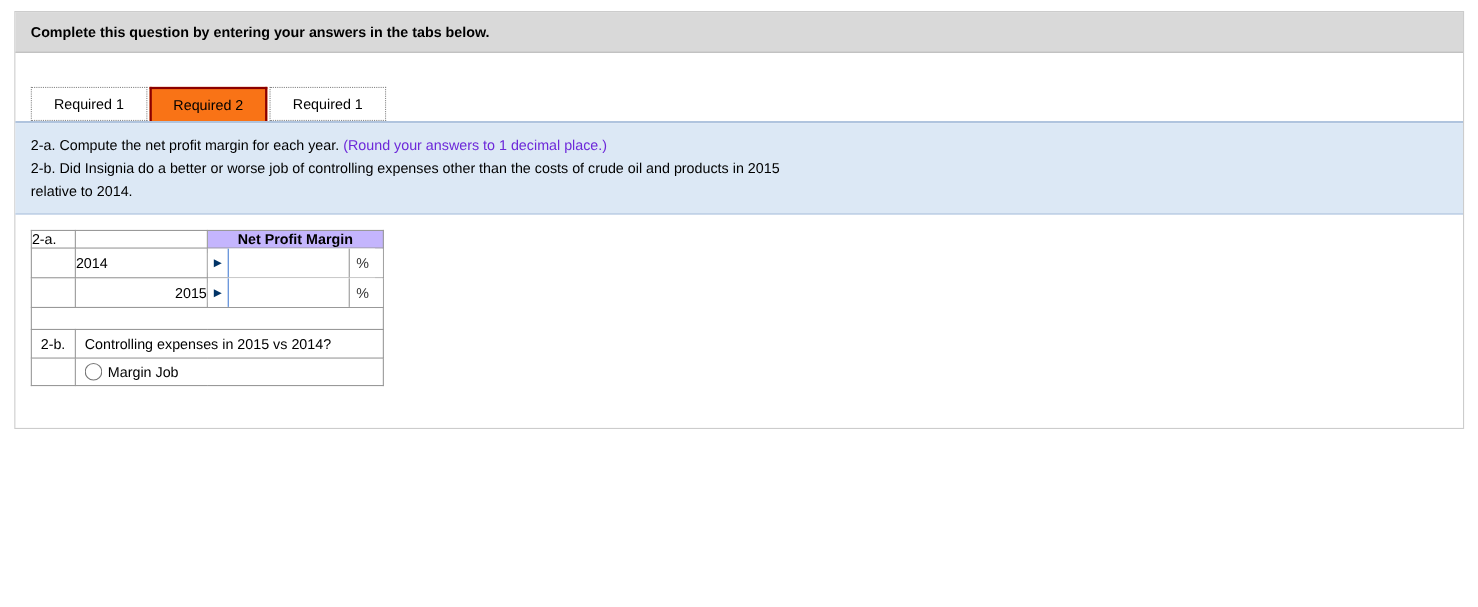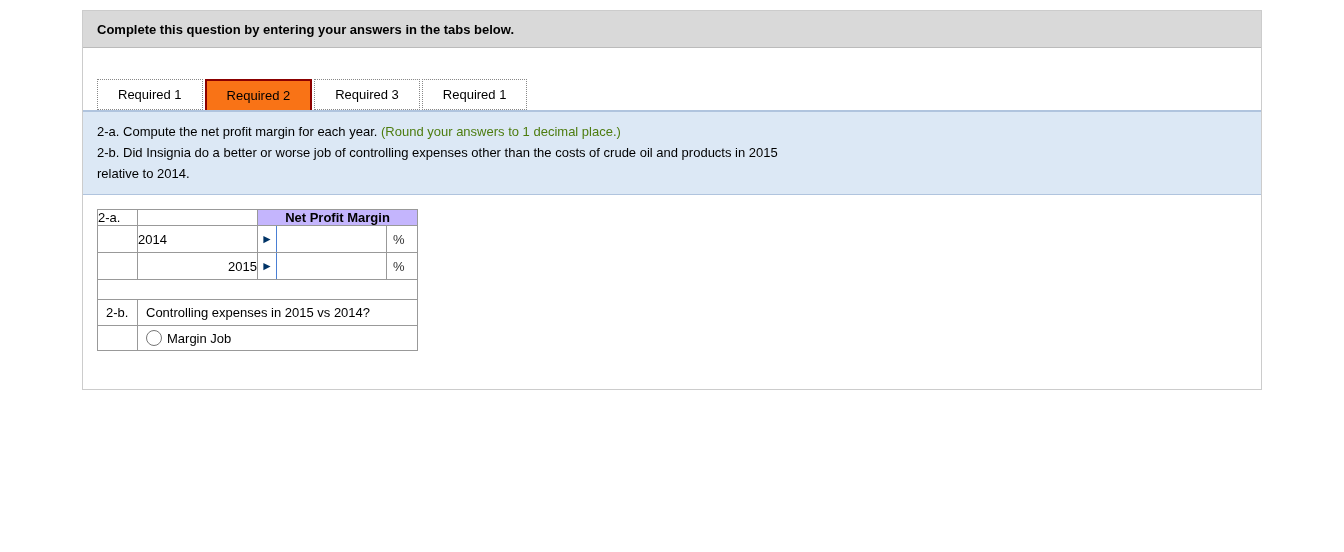--- a/index.html
+++ b/index.html
@@ -10,21 +10,21 @@
       font-size: 13px;
     }
 
     body {
       background: #fff;
       width: 1344px;
       min-height: 552px;
     }
 
     .outer-container {
-      width: 1180px;
+      width: 1318px;
       margin: 10px auto;
       border: 1px solid #ccc;
     }
 
     .header-bar {
       background: #d9d9d9;
       padding: 10px 14px;
       font-weight: bold;
       font-size: 14px;
       border-bottom: 1px solid #bbb;
@@ -64,21 +64,21 @@
 
     .instruction-box {
       background: #dce8f5;
       padding: 10px 14px;
       border-bottom: 1px solid #b0c4de;
       line-height: 1.6;
       font-size: 13px;
     }
 
     .instruction-box .highlight {
-      color: #4d7c0f;
+      color: #6d28d9;
     }
 
     .content-area {
       padding: 14px;
     }
 
     .answer-table {
       border-collapse: collapse;
       margin-bottom: 24px;
       border-radius: 15px;
@@ -191,23 +191,20 @@
   </div>
 
   <div class="tabs-section">
     <div class="tab">
       <span>Required 1</span>
     </div>
     <div class="tab active">
       <span>Required 2</span>
     </div>
     <div class="tab">
-      <span>Required 3</span>
-    </div>
-    <div class="tab">
       <span>Required 1</span>
     </div>
   </div>
 
   <div class="instruction-box">
     <div>
       <span>2-a. Compute the net profit margin for each year. </span><span class="highlight">(Round your answers to 1 decimal place.)</span>
     </div>
     <div>2-b. Did Insignia do a better or worse job of controlling expenses other than the costs of crude oil and products in 2015</div>
     <div>relative to 2014.</div>

